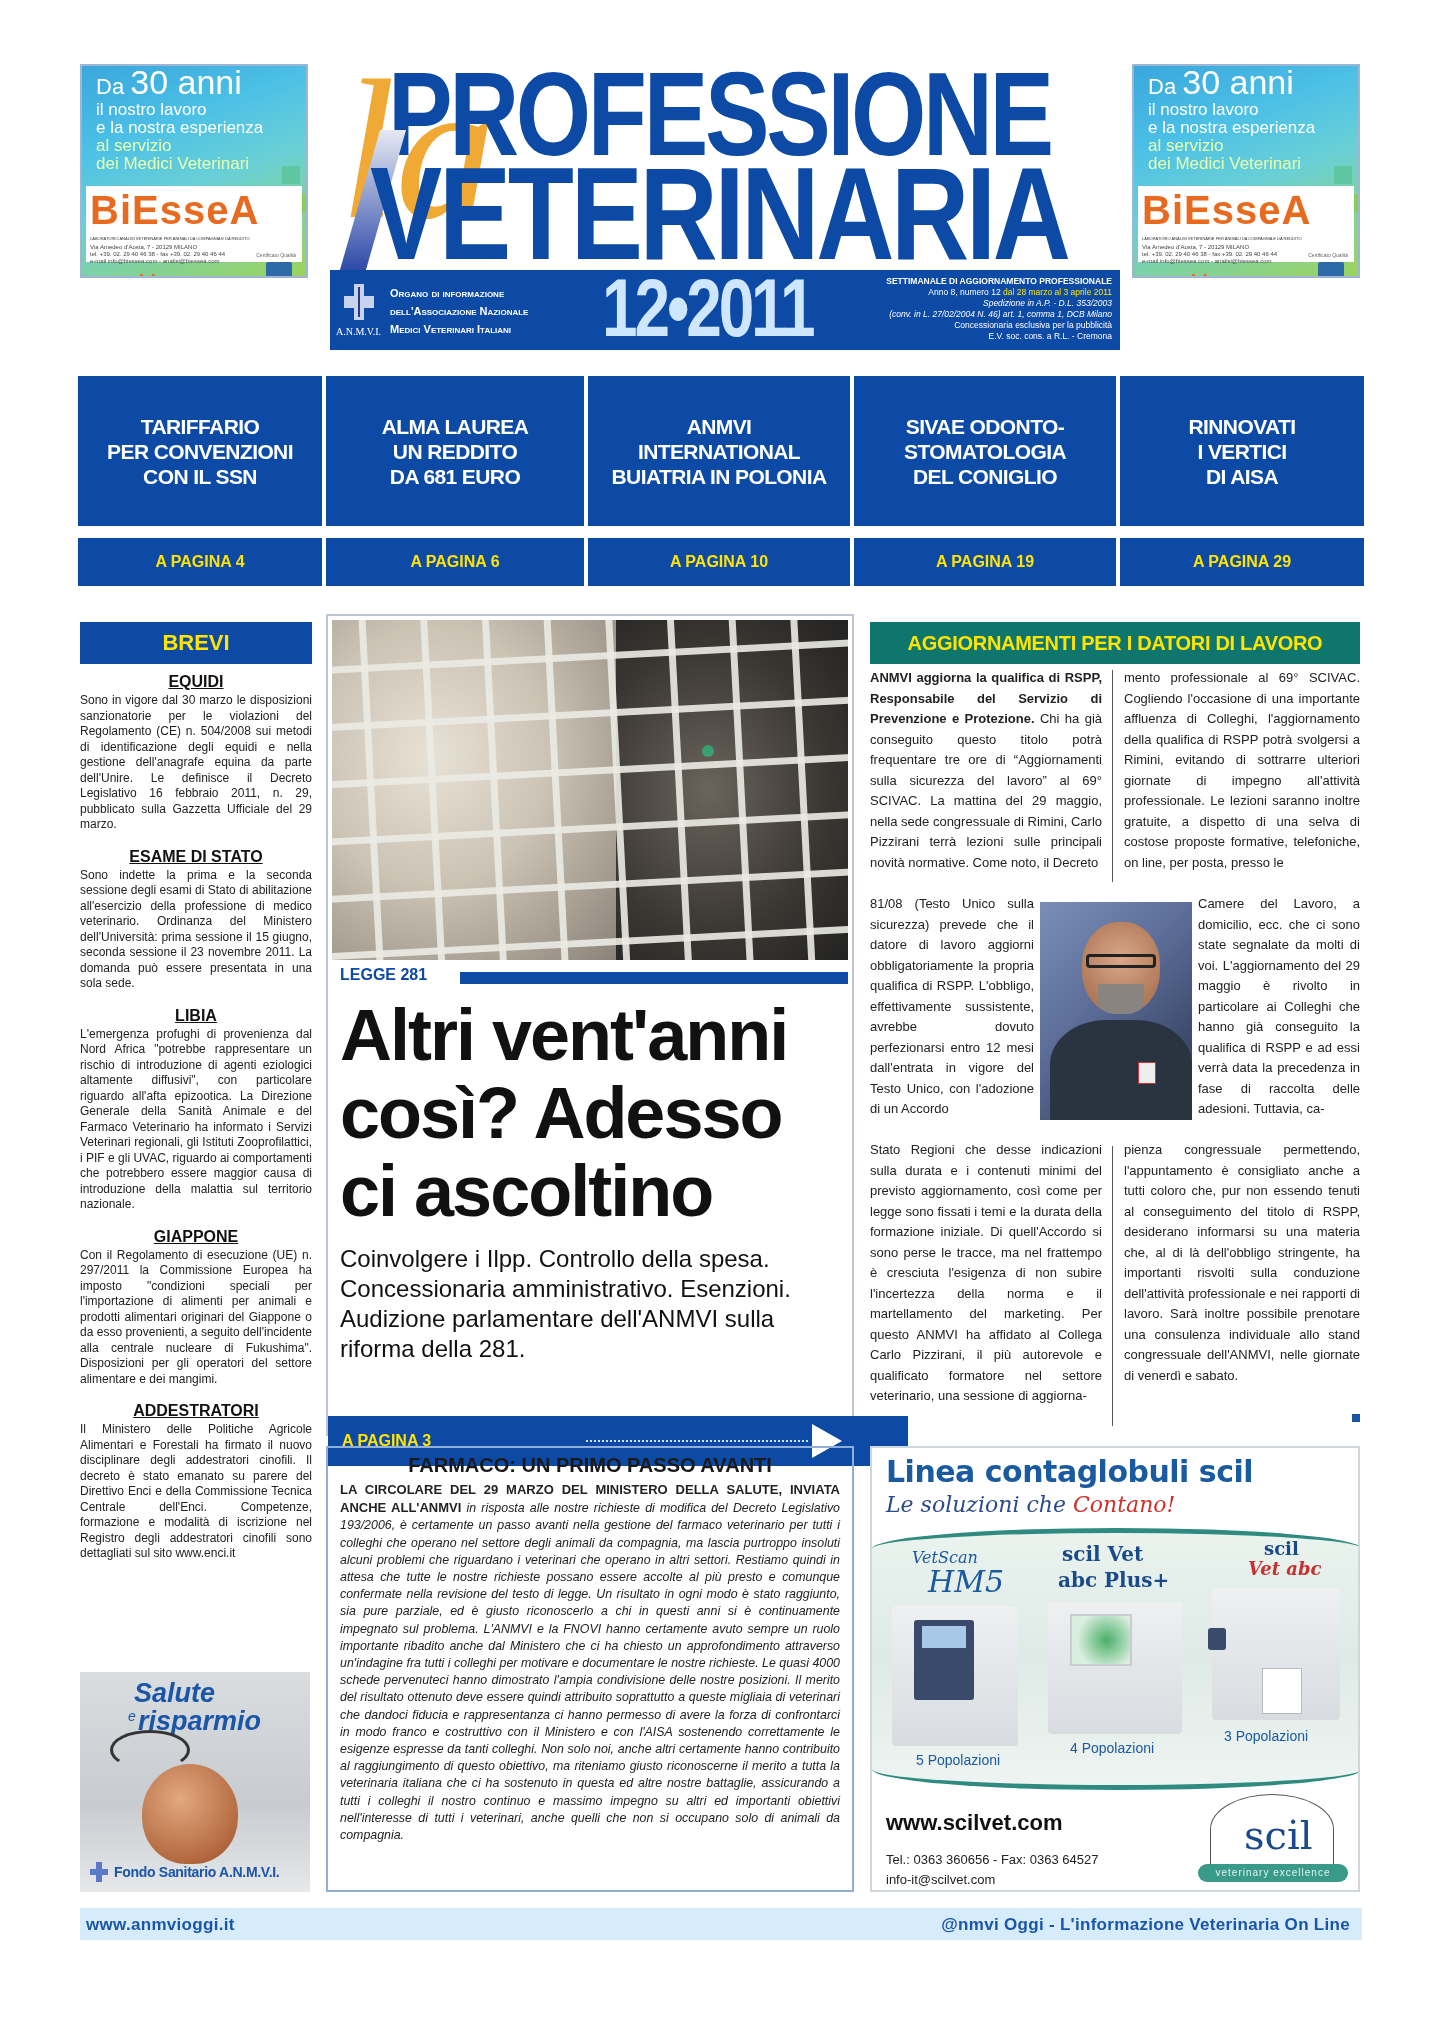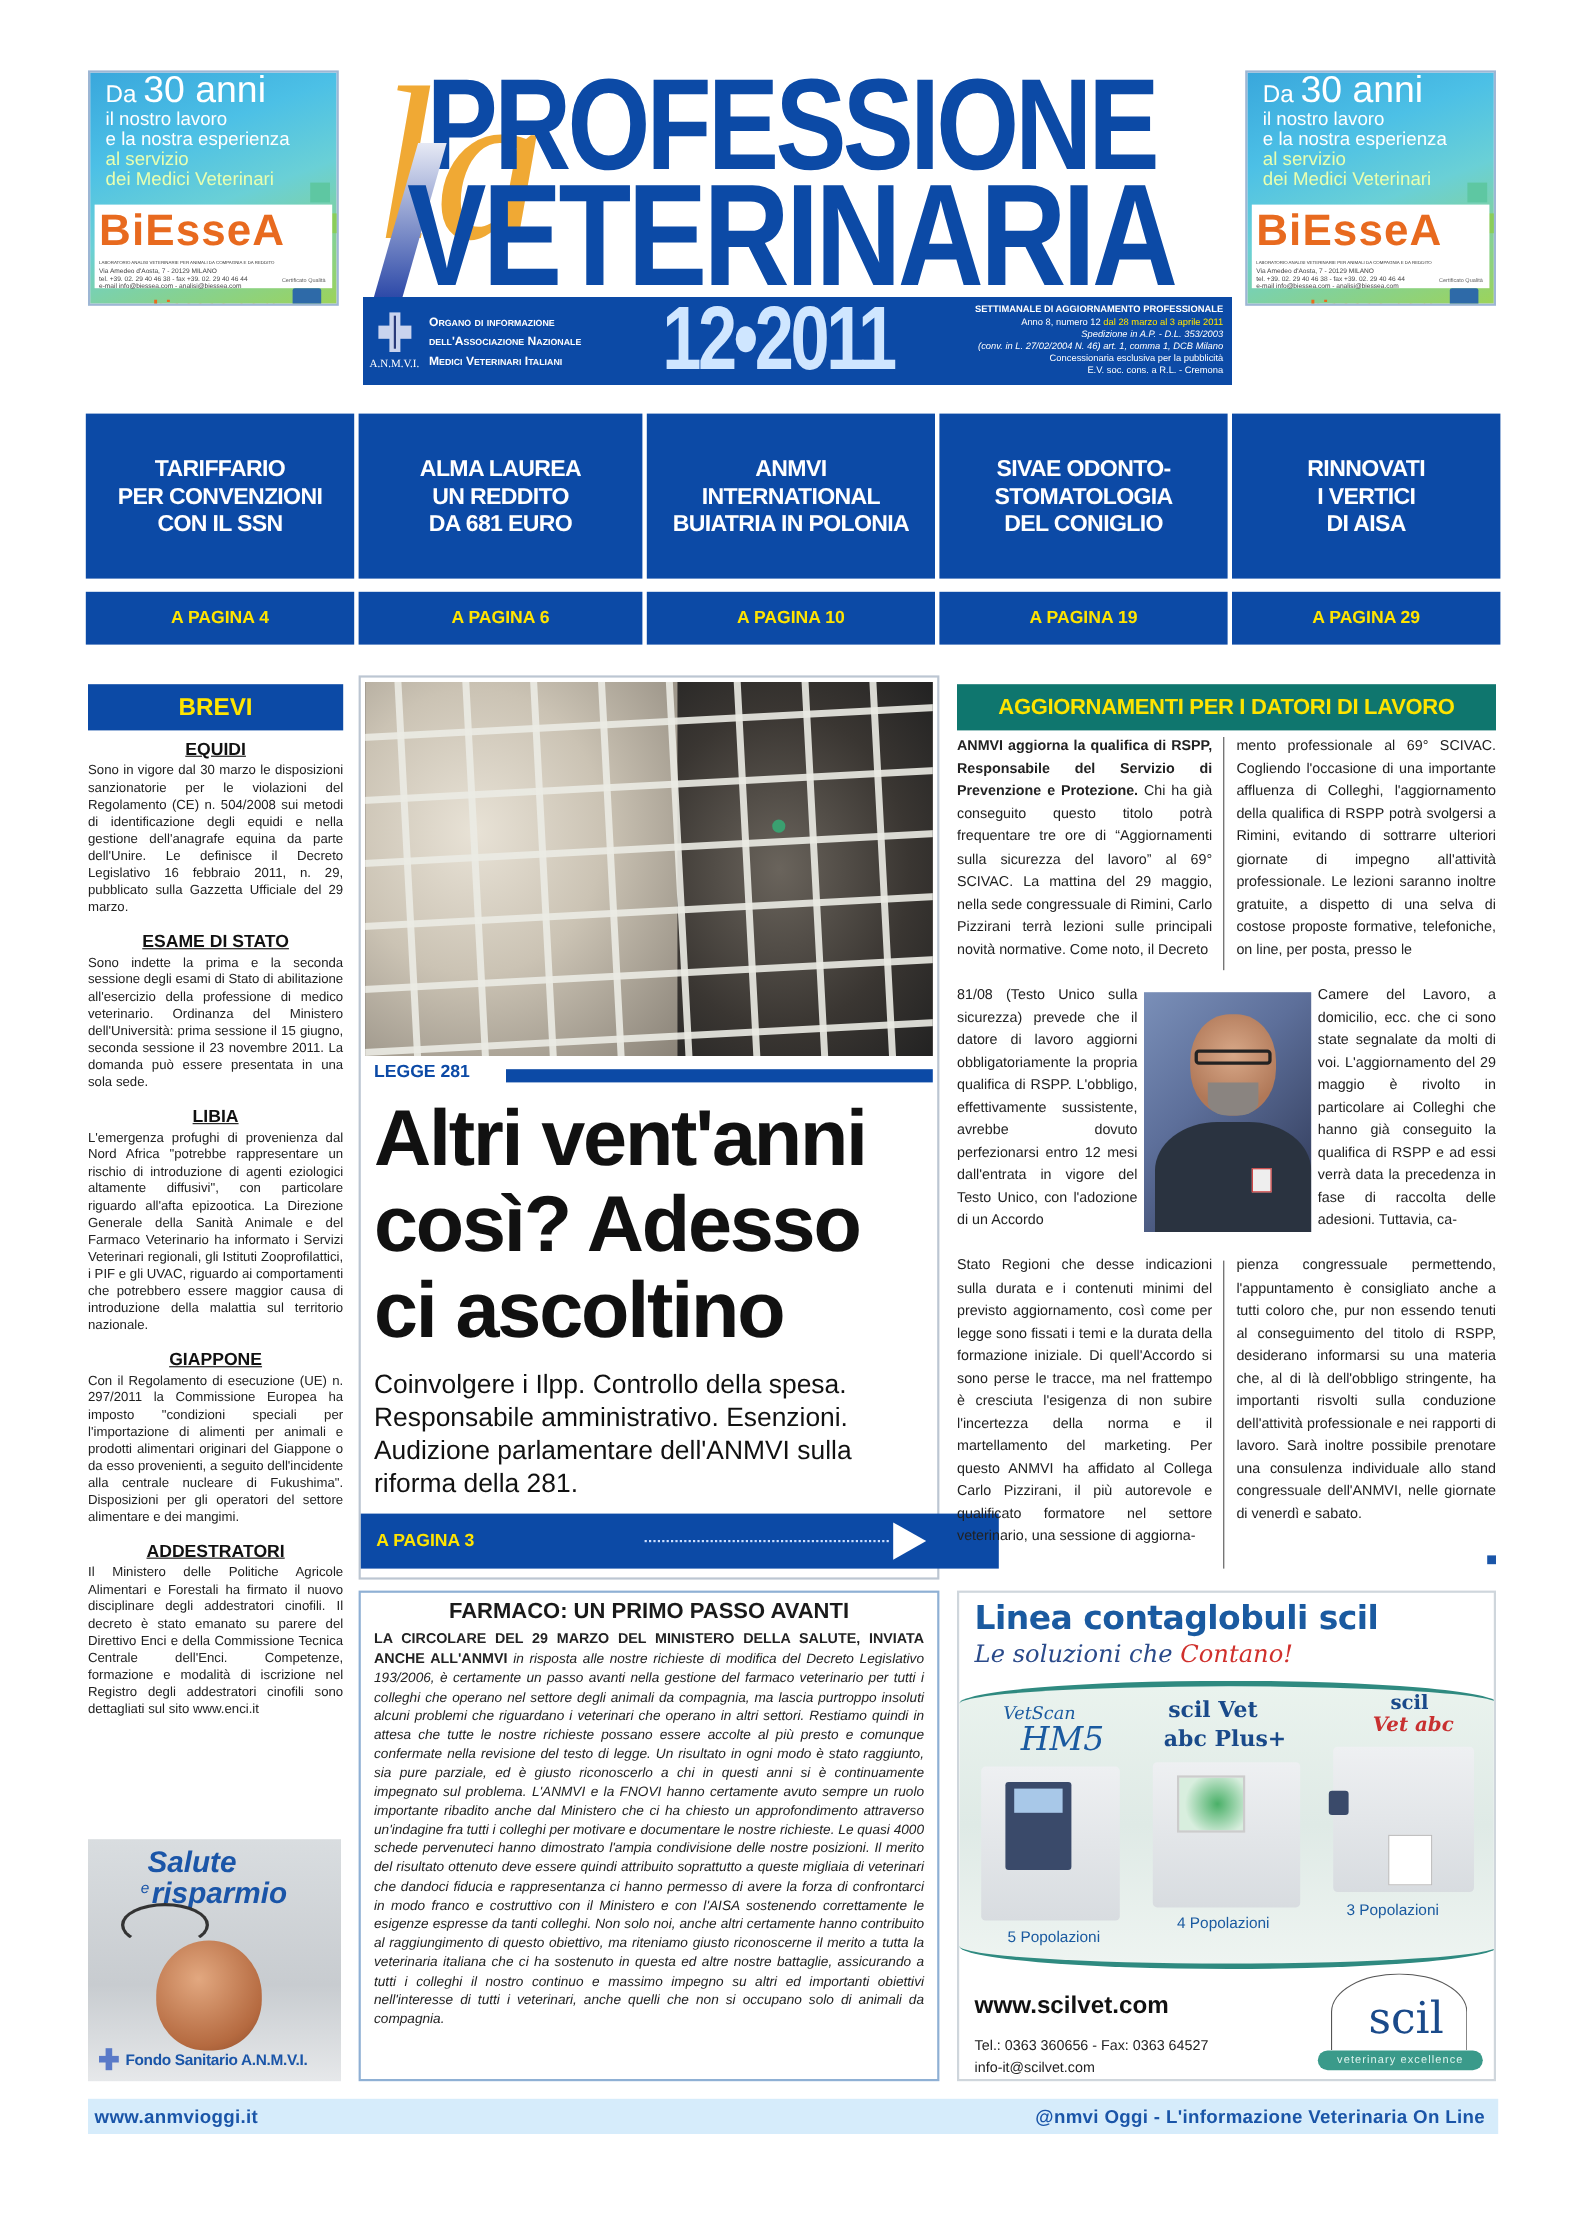--- a/index.html
+++ b/index.html
@@ -247,23 +247,23 @@
 
   <div class="abs legge-label" style="left:12px; top:350px;">LEGGE 281</div>
   <div class="abs legge-line" style="left:132px; top:356px; width:388px; height:12px;"></div>
 
   <div class="abs headline" style="left:12px; top:380px;">
     <div>Altri vent'anni</div>
     <div>così? Adesso</div>
     <div>ci ascoltino</div>
   </div>
 
-  <div class="abs standfirst" id="standfirst" style="left:12px; top:628px; width:500px;"><span>Coinvolgere i </span><b>Ilpp</b><span>. Controllo della </span><b>spesa</b><span>. </span><b>Responsabile</b><span> amministrativo. </span><b>Esenzioni</b><span>. Audizione </span><b>parlamentare</b><span> dell'ANMVI sulla </span><b>riforma</b><span> della 281.</span></div>
-
-  <div class="abs lead-footer" style="left:0; top:760px; width:580px; height:50px;">
+  <div class="abs standfirst" id="standfirst" style="left:12px; top:628px; width:500px;"><span>Coinvolgere i </span><b>Ilpp</b><span>. Controllo della </span><b>spesa</b><span>. </span><b>Concessionaria</b><span> amministrativo. </span><b>Esenzioni</b><span>. Audizione </span><b>parlamentare</b><span> dell'ANMVI sulla </span><b>riforma</b><span> della 281.</span></div>
+
+  <div class="abs lead-footer" style="left:0; top:800px; width:580px; height:50px;">
     <div class="abs page" style="left:14px; top:16px;">A PAGINA 3</div>
     <div class="abs" style="left:258px; top:24px; width:222px; height:0; border-top:2px dotted #cfe0ff;"></div>
     <div class="abs" style="left:484px; top:8px; width:0; height:0; border-top:17px solid transparent; border-bottom:17px solid transparent; border-left:30px solid #fff;"></div>
   </div>
 </div>
 
 <div class="abs art-head" style="left:870px; top:622px; width:490px; height:42px;">AGGIORNAMENTI PER I DATORI DI LAVORO</div>
 
 <div class="abs art-col" style="left:870px; top:668px; width:232px;">
   <b>ANMVI aggiorna la qualifica di RSPP, Responsabile del Servizio di Prevenzione e Protezione.</b><span> Chi ha già conseguito questo titolo potrà frequentare tre ore di “Aggiornamenti sulla sicurezza del lavoro” al 69° SCIVAC. La mattina del 29 maggio, nella sede congressuale di Rimini, Carlo Pizzirani terrà lezioni sulle principali novità normative. Come noto, il Decreto</span>

